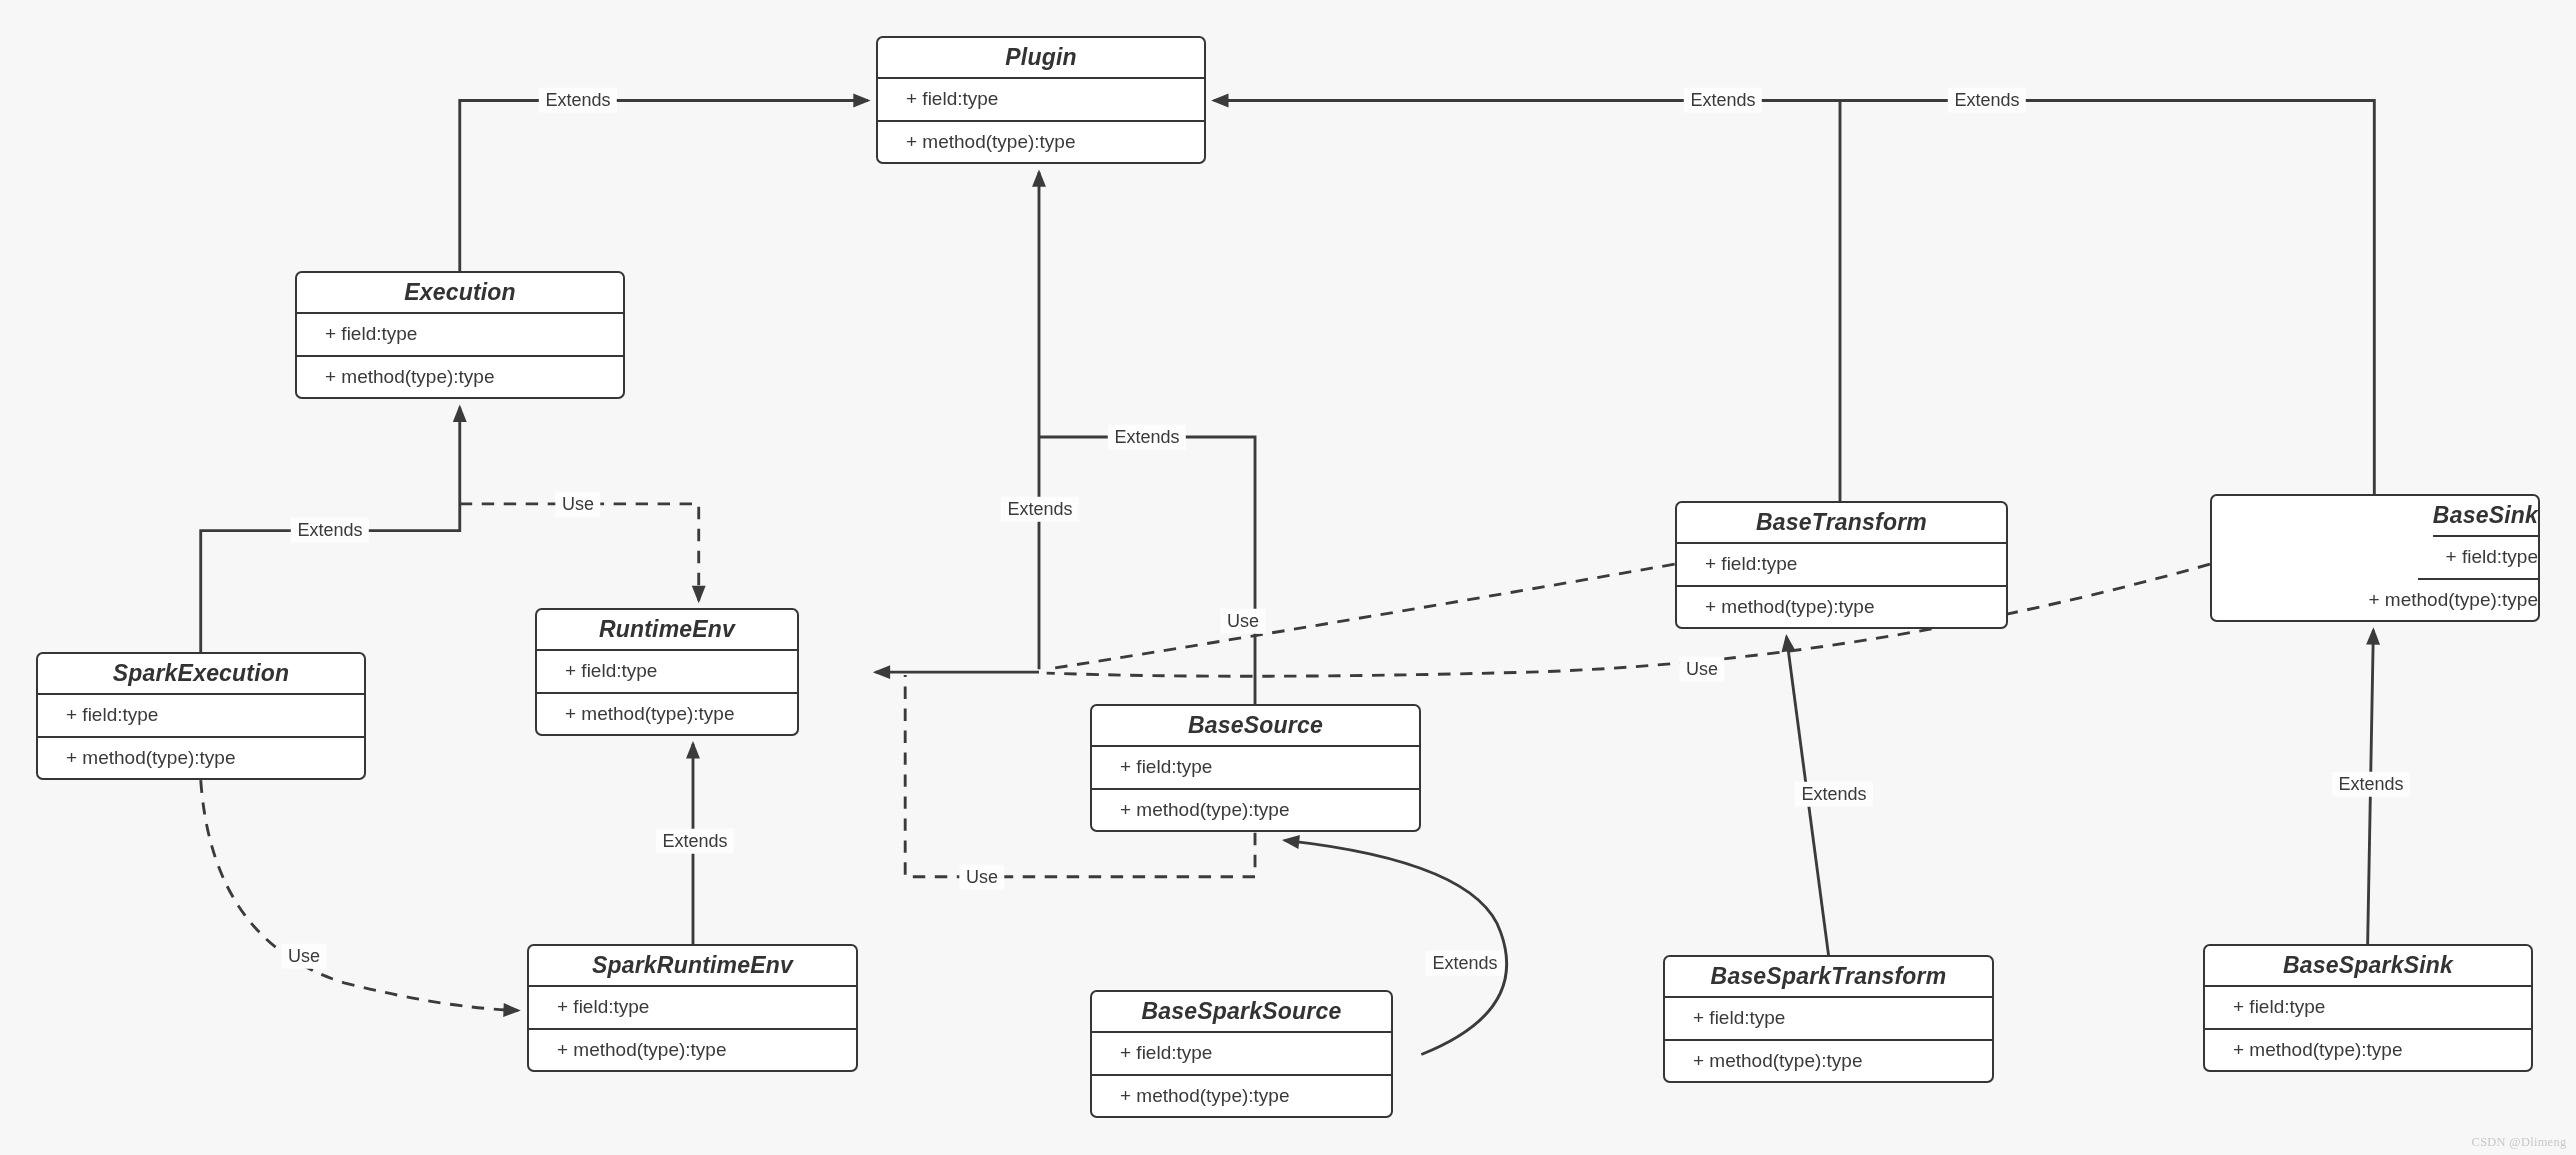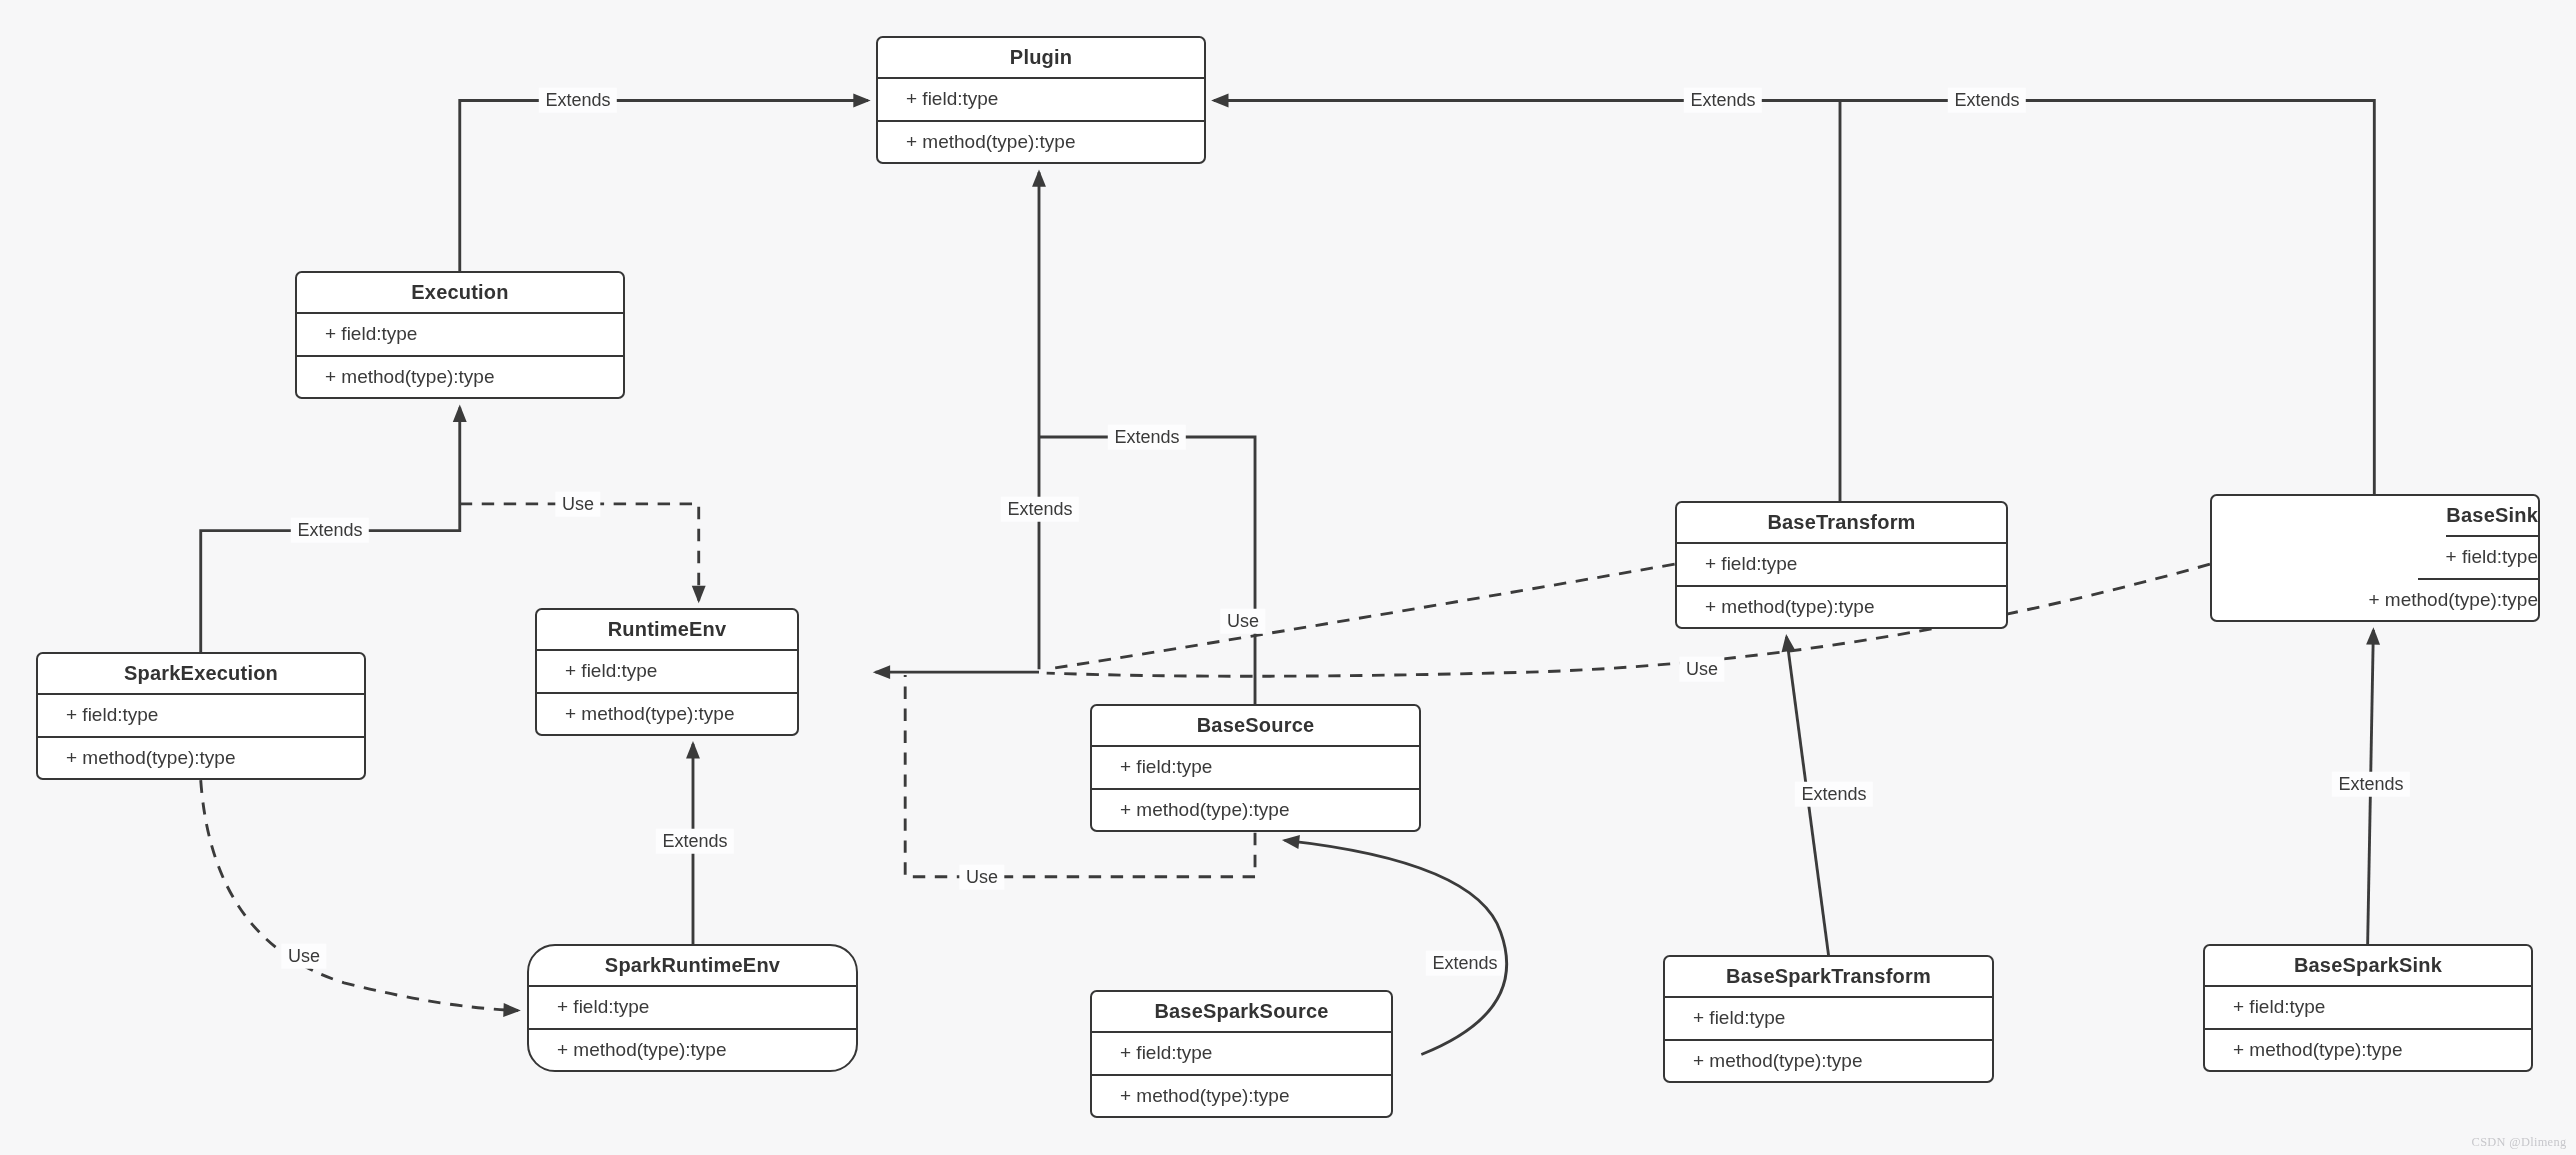--- a/index.html
+++ b/index.html
@@ -4,21 +4,21 @@
 <style>
   html,body{margin:0;padding:0;background:#f7f7f8;}
   .canvas{position:relative;width:2576px;height:1156px;background:#f7f7f8;overflow:hidden;
           font-family:"Liberation Sans","DejaVu Sans",sans-serif;color:#333;}
   .canvas svg{position:absolute;left:0;top:0;}
   .edge{fill:none;stroke:#3b3b3b;stroke-width:3;}
   .edge.dashed{stroke-dasharray:13 10;}
   .uml-class{position:absolute;background:#fff;border:2.9px solid #363636;border-radius:6.7px;
              box-sizing:border-box;display:flex;flex-direction:column;}
   .uml-title{flex:0 0 39px;display:flex;align-items:center;justify-content:center;
-             font-weight:bold;font-size:20px;border-bottom:2.9px solid #363636;letter-spacing:0.2px;}
+             font-weight:bold;font-size:23px;border-bottom:2.9px solid #363636;letter-spacing:0.2px;font-style:italic;}
   .uml-member{flex:1;display:flex;align-items:center;padding-left:28px;font-size:19px;
               border-bottom:2.9px solid #363636;color:#3a3a3a;}
   .uml-member:last-child{border-bottom:none;}
   .edge-label{position:absolute;transform:translate(-50%,-50%);background:#fdfdfe;
               padding:1px 6.7px;font-size:18px;color:#3a3a3a;white-space:nowrap;line-height:1.25;}
   .watermark{position:absolute;right:9.6px;bottom:5.7px;font-size:12.4px;color:#c7c7cb;
              letter-spacing:0.3px;font-family:Liberation Serif, serif;}
 </style>
 </head>
 <body>
@@ -61,21 +61,21 @@
     <div class="uml-class" style="left: 36px; top: 652px; width: 330px; height: 128px;">
       <div class="uml-title">SparkExecution</div>
       <div class="uml-member">+ field:type</div>
       <div class="uml-member">+ method(type):type</div>
     </div>
     <div class="uml-class" style="left: 535px; top: 608px; width: 264px; height: 128px;">
       <div class="uml-title">RuntimeEnv</div>
       <div class="uml-member">+ field:type</div>
       <div class="uml-member">+ method(type):type</div>
     </div>
-    <div class="uml-class" style="left: 527px; top: 944px; width: 331px; height: 128px; border-radius: 28px;">
+    <div class="uml-class" style="left: 527px; top: 944px; width: 331px; height: 128px;">
       <div class="uml-title">SparkRuntimeEnv</div>
       <div class="uml-member">+ field:type</div>
       <div class="uml-member">+ method(type):type</div>
     </div>
     <div class="uml-class" style="left: 1090px; top: 704px; width: 331px; height: 128px;">
       <div class="uml-title">BaseSource</div>
       <div class="uml-member">+ field:type</div>
       <div class="uml-member">+ method(type):type</div>
     </div>
     <div class="uml-class" style="left: 1090px; top: 990px; width: 303px; height: 128px;">

